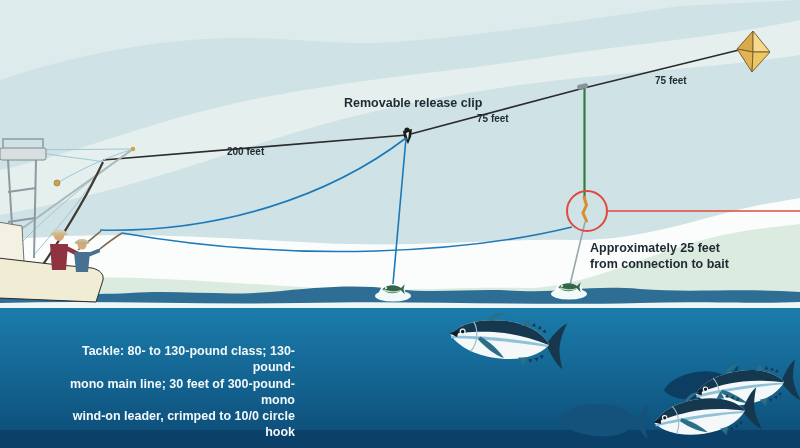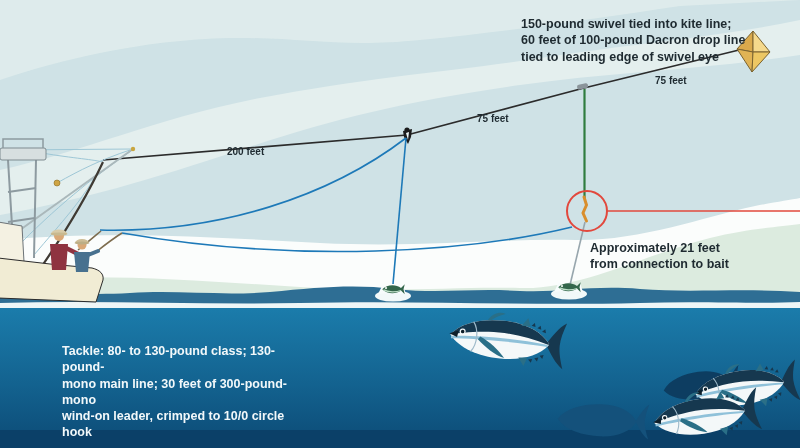--- a/index.html
+++ b/index.html
@@ -162,32 +162,30 @@
       <path d="M96,252 C106,244 114,238 122,233" fill="none" stroke="#7d6c4e" stroke-width="1.6"></path>
       <path d="M74,252 L90,252 L88,272 L76,272 Z" fill="#48718f"></path>
       <path d="M88,255 L98,251" stroke="#48718f" stroke-width="4" stroke-linecap="round"></path>
       <circle cx="82" cy="245" r="4.5" fill="#d9a877"></circle>
       <path d="M75,243 A7,4 0 0 1 89,243 Z" fill="#cdbd96"></path>
       <ellipse cx="82" cy="243" rx="7.5" ry="1.4" fill="#bcae86"></ellipse>
     </g>
   </g>
 </svg>
 
-<div class="note" style="left:521px;top:16px;width:270px;">150-pound swivel tied into kite line;
-60 feet of 100-pound Dacron drop line
-tied to leading edge of swivel eye</div>
 
+<div class="note" style="left:344px;top:95px;">Removable release clip</div>
 
 <div class="dist" style="left:227px;top:146px;">200 feet</div>
 
 <div class="dist" style="left:477px;top:113px;">75 feet</div>
 
 <div class="dist" style="left:655px;top:75px;">75 feet</div>
 
-<div class="note" style="left:590px;top:240px;width:200px;">Approximately 21 feet
+<div class="note" style="left:590px;top:240px;width:200px;">Approximately 25 feet
 from connection to bait</div>
 
 
-<div class="note light" style="left:62px;top:343px;width:250px;">Tackle: 80- to 130-pound class; 130-pound-
+<div class="note light" style="left:45px;top:343px;width:250px;text-align:right;">Tackle: 80- to 130-pound class; 130-pound-
 mono main line; 30 feet of 300-pound-mono
 wind-on leader, crimped to 10/0 circle hook</div>
 
 </div>
 
 </body></html>

